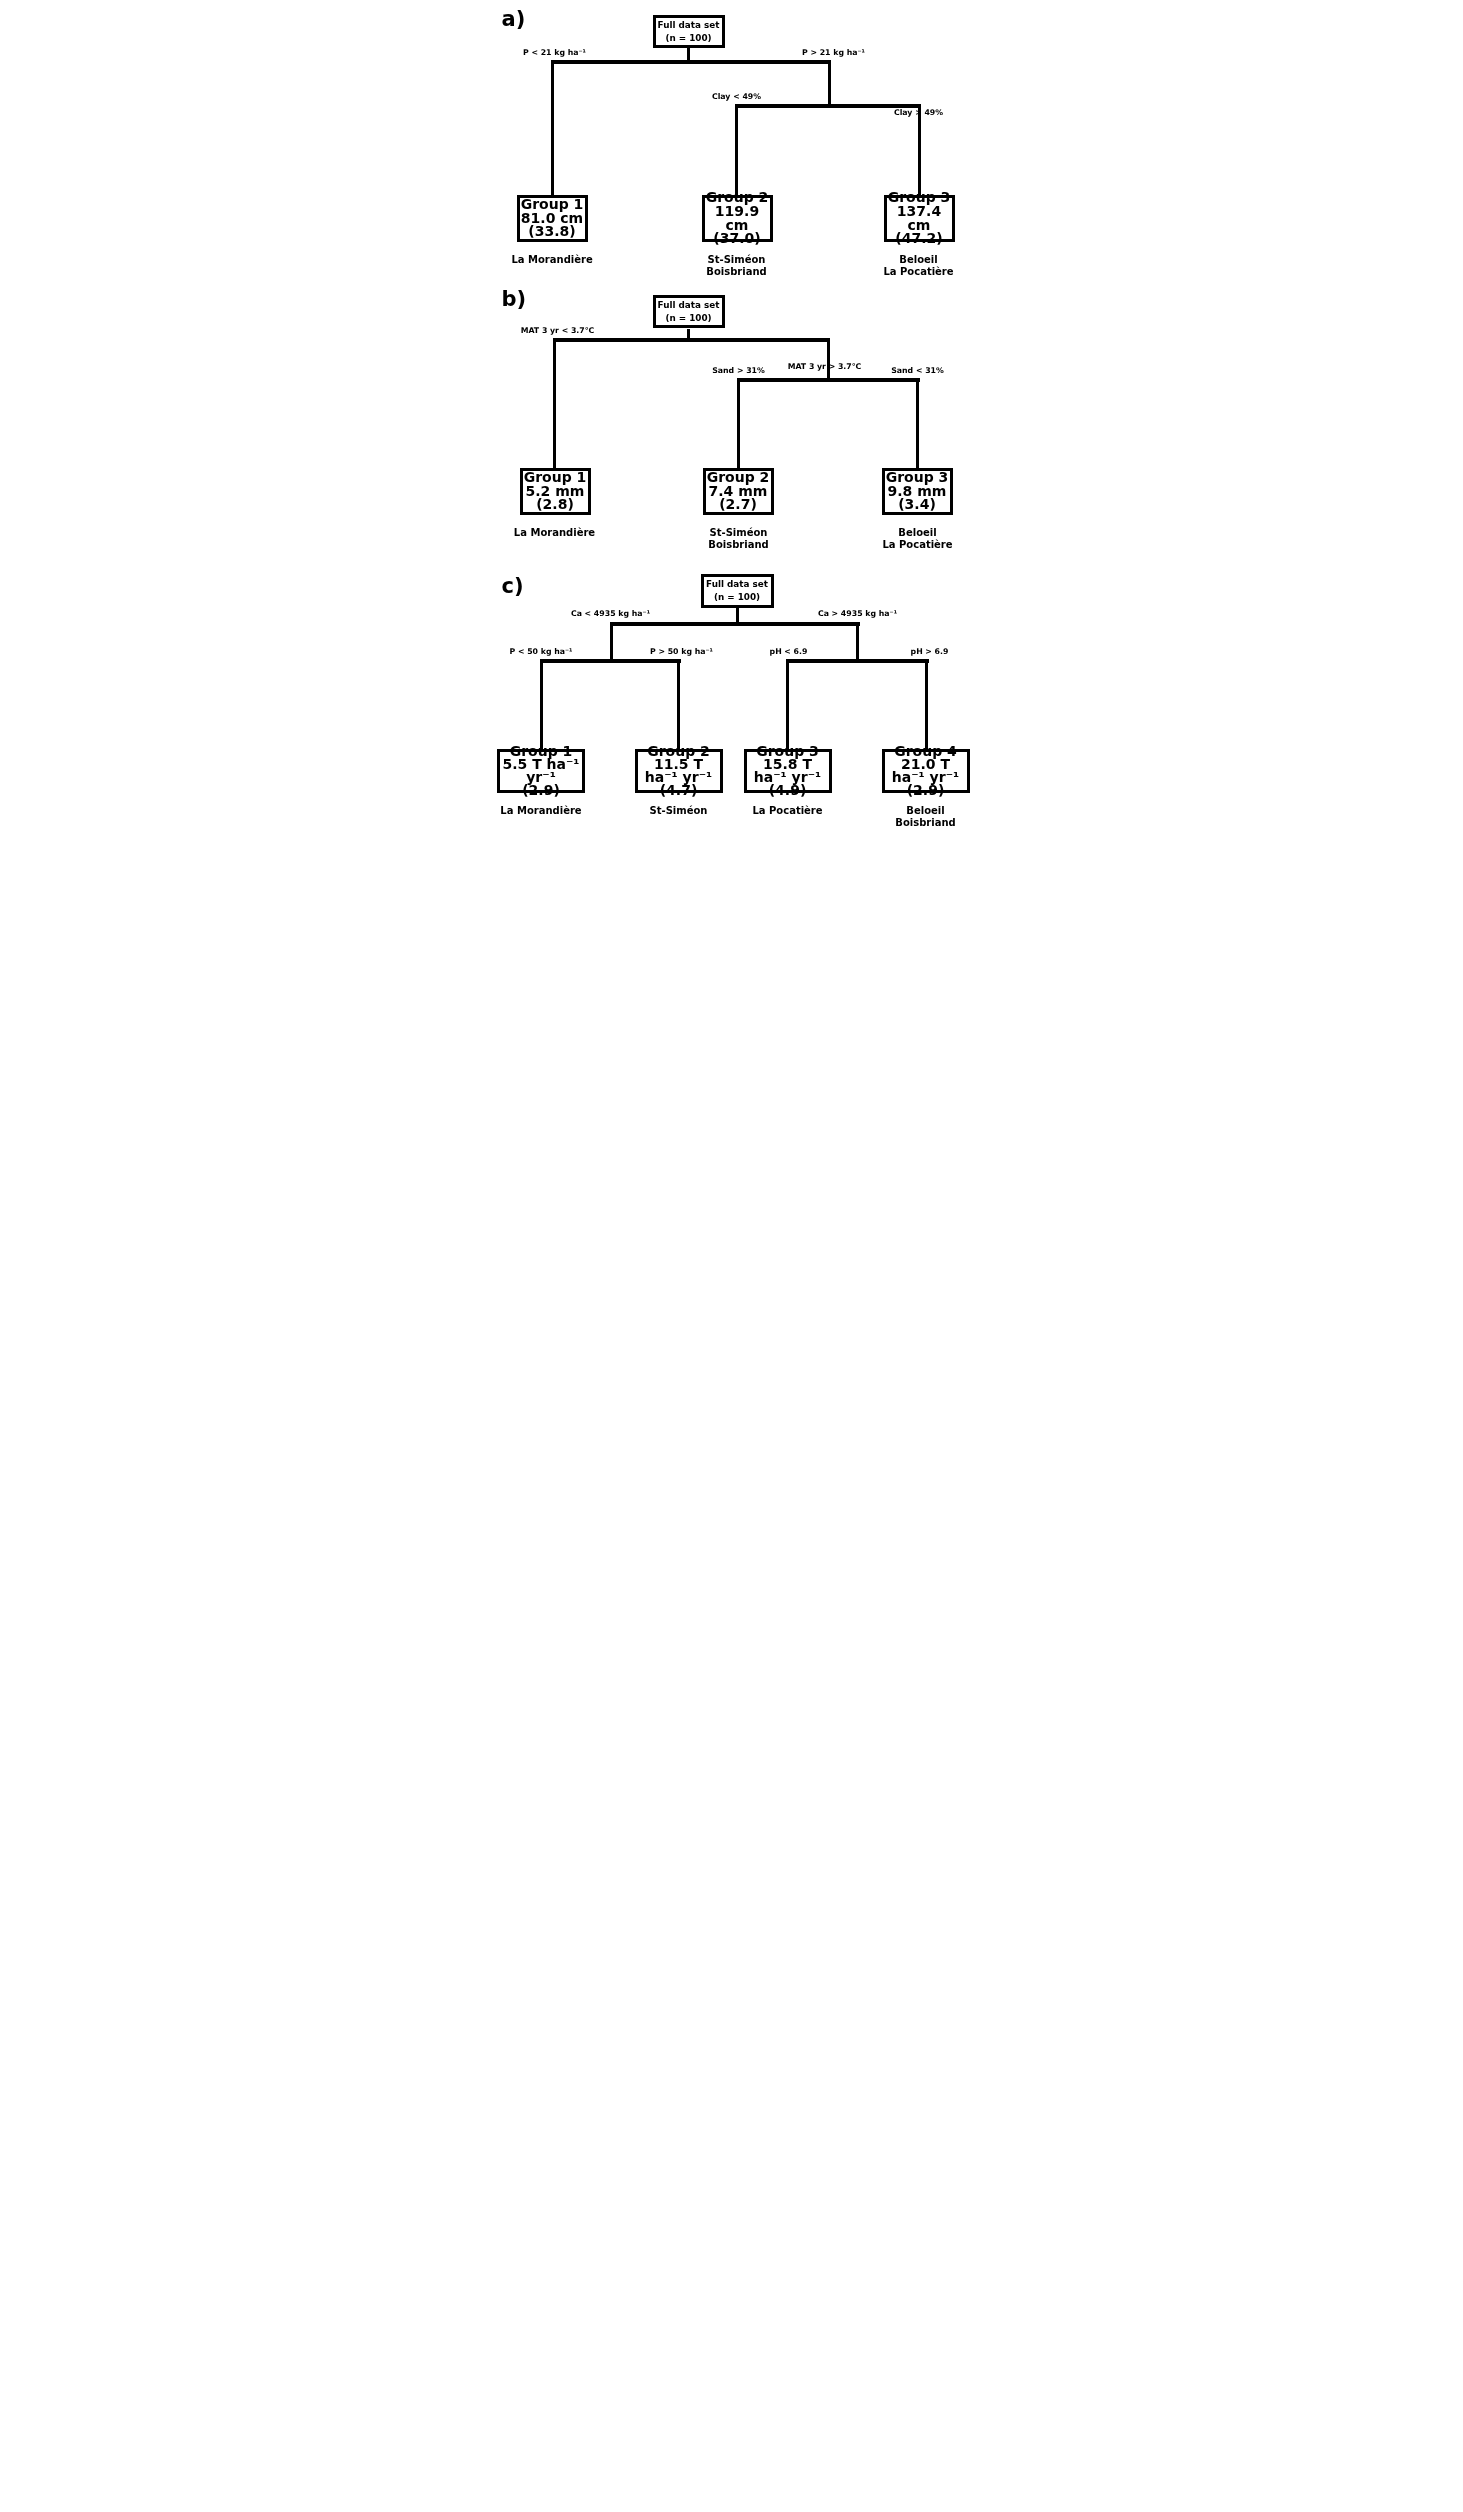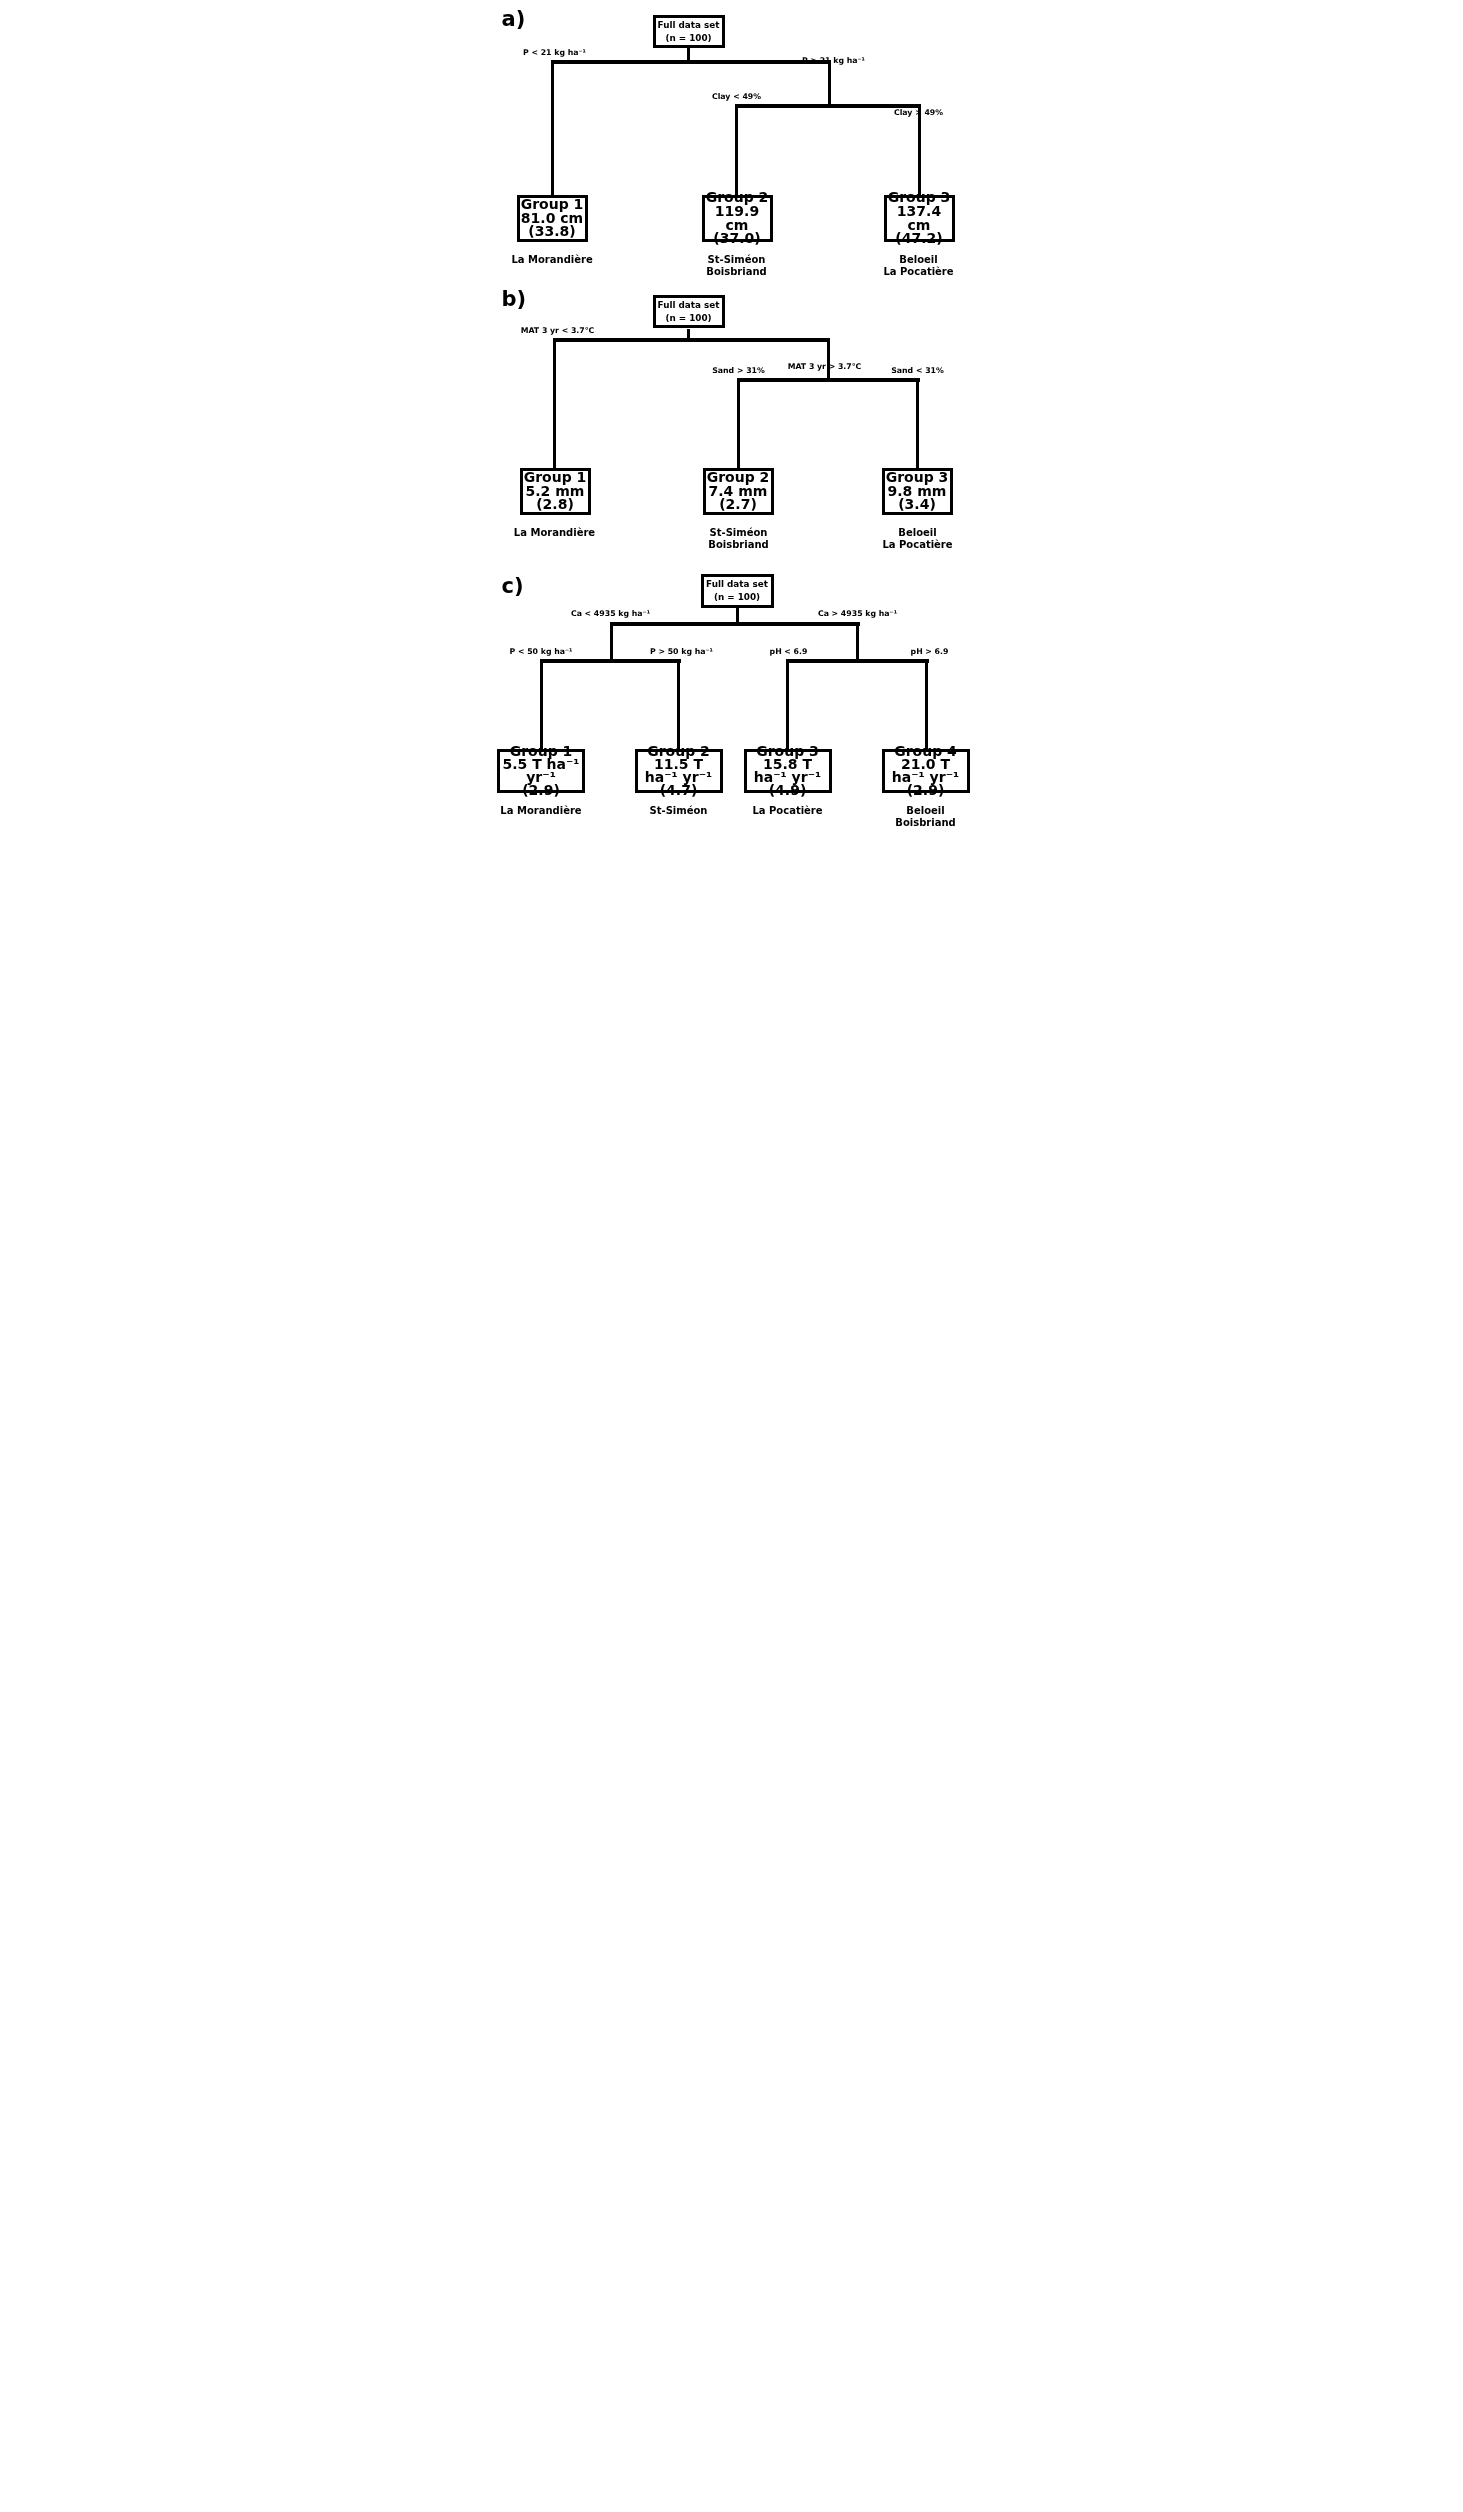--- a/index.html
+++ b/index.html
@@ -43,21 +43,21 @@
 
   <div class="line" style="left:199px; top:48px;  width:3.5px;  height:15.6px;"></div>
   <div class="line" style="left:63px; top:60px; width:280px; height:3.5px;"></div>
   <div class="line" style="left:63px; top:60px; width:3.5px;  height:135px;"></div>
   <div class="line" style="left:340px; top:60px; width:3.5px;  height:47px;"></div>
   <div class="line" style="left:247px; top:104px; width:186px; height:3.5px;"></div>
   <div class="line" style="left:247px; top:104px; width:3.5px;  height:91px;"></div>
   <div class="line" style="left:430px; top:104px; width:3.5px;  height:91px;"></div>
 
   <div class="blabel" style="left:22px;  top:48px;  width:90px;">P &lt; 21 kg ha⁻¹</div>
-  <div class="blabel" style="left:301px; top:56px;  width:90px;">P &gt; 21 kg ha⁻¹</div>
+  <div class="blabel" style="left:301px; top:48px;  width:90px;">P &gt; 21 kg ha⁻¹</div>
   <div class="blabel" style="left:204px; top:92px; width:90px;">Clay &lt; 49%</div>
   <div class="blabel" style="left:386px; top:108px; width:90px;text-align:center;">Clay &gt; 49%</div>
 
   <div class="node group-node" style="left:29px; top:195px; width:71px; height:47px;">
     <span>Group 1</span>
     <span>81.0 cm</span>
     <span>(33.8)</span>
   </div>
   <div class="node group-node" style="left:214px; top:195px; width:71px; height:47px;">
     <span>Group 2</span>

